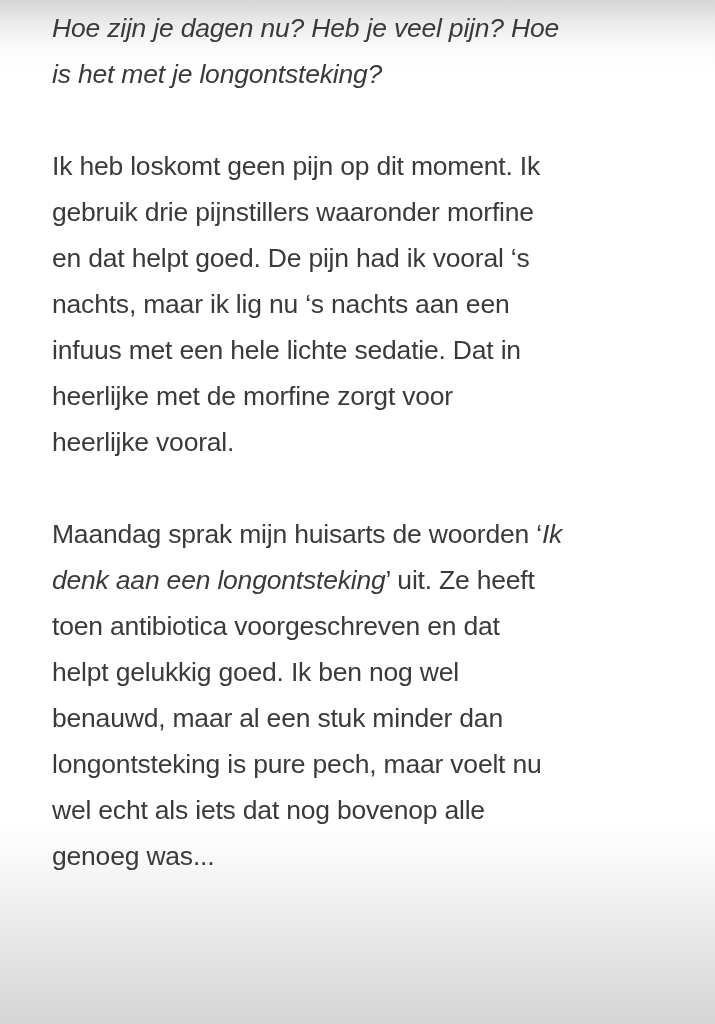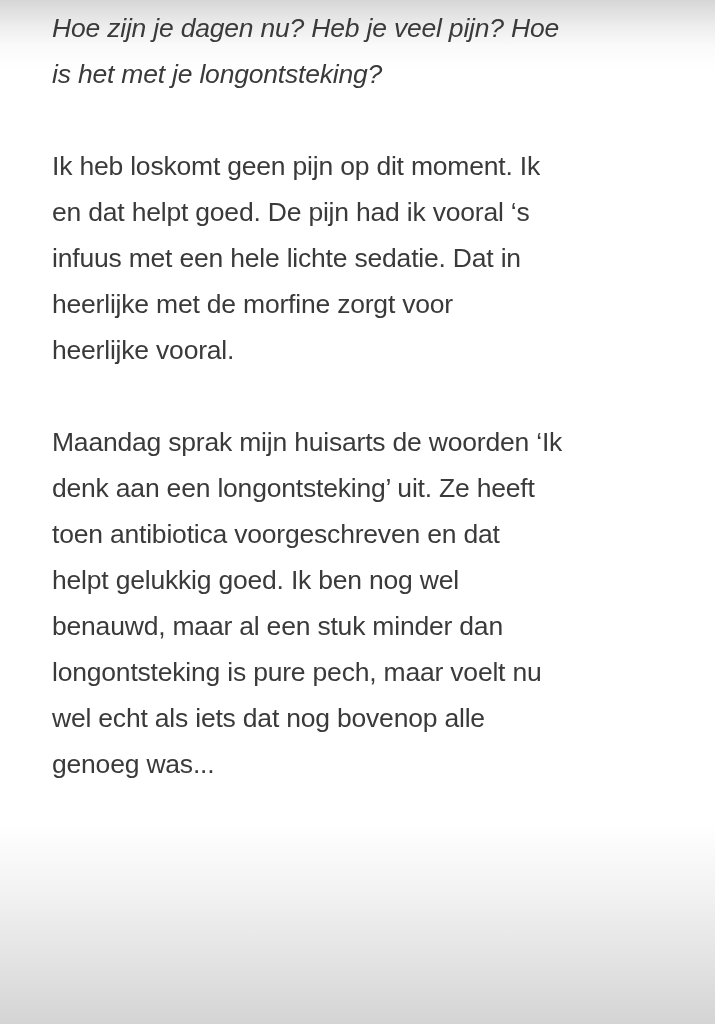--- a/index.html
+++ b/index.html
@@ -52,38 +52,41 @@
       margin: 0 0 46px 0;
     }
     .question {
       font-style: italic;
     }
     .line {
       display: block;
       white-space: nowrap;
     }
     .em {
+      font-style: italic;
     }
   </style>
 </head>
 <body>
 
 <div class="story">
   <div class="shade-top"></div>
 
   <div class="text-block">
 
     <p class="para question">
       <span class="line">Hoe zijn je dagen nu? Heb je veel pijn? Hoe</span>
       <span class="line">is het met je longontsteking?</span>
     </p>
 
     <p class="para">
       <span class="line">Ik heb loskomt geen pijn op dit moment. Ik</span>
+      <span class="line">gebruik drie pijnstillers waaronder morfine</span>
       <span class="line">en dat helpt goed. De pijn had ik vooral ‘s</span>
+      <span class="line">nachts, maar ik lig nu ‘s nachts aan een</span>
       <span class="line">infuus met een hele lichte sedatie. Dat in</span>
       <span class="line">heerlijke met de morfine zorgt voor</span>
       <span class="line">heerlijke vooral.</span>
     </p>
 
     <p class="para">
       <span class="line"><span>Maandag sprak mijn huisarts de woorden ‘</span><span class="em">Ik</span></span>
       <span class="line"><span class="em">denk aan een longontsteking</span><span>’ uit. Ze heeft</span></span>
       <span class="line">toen antibiotica voorgeschreven en dat</span>
       <span class="line">helpt gelukkig goed. Ik ben nog wel</span>

